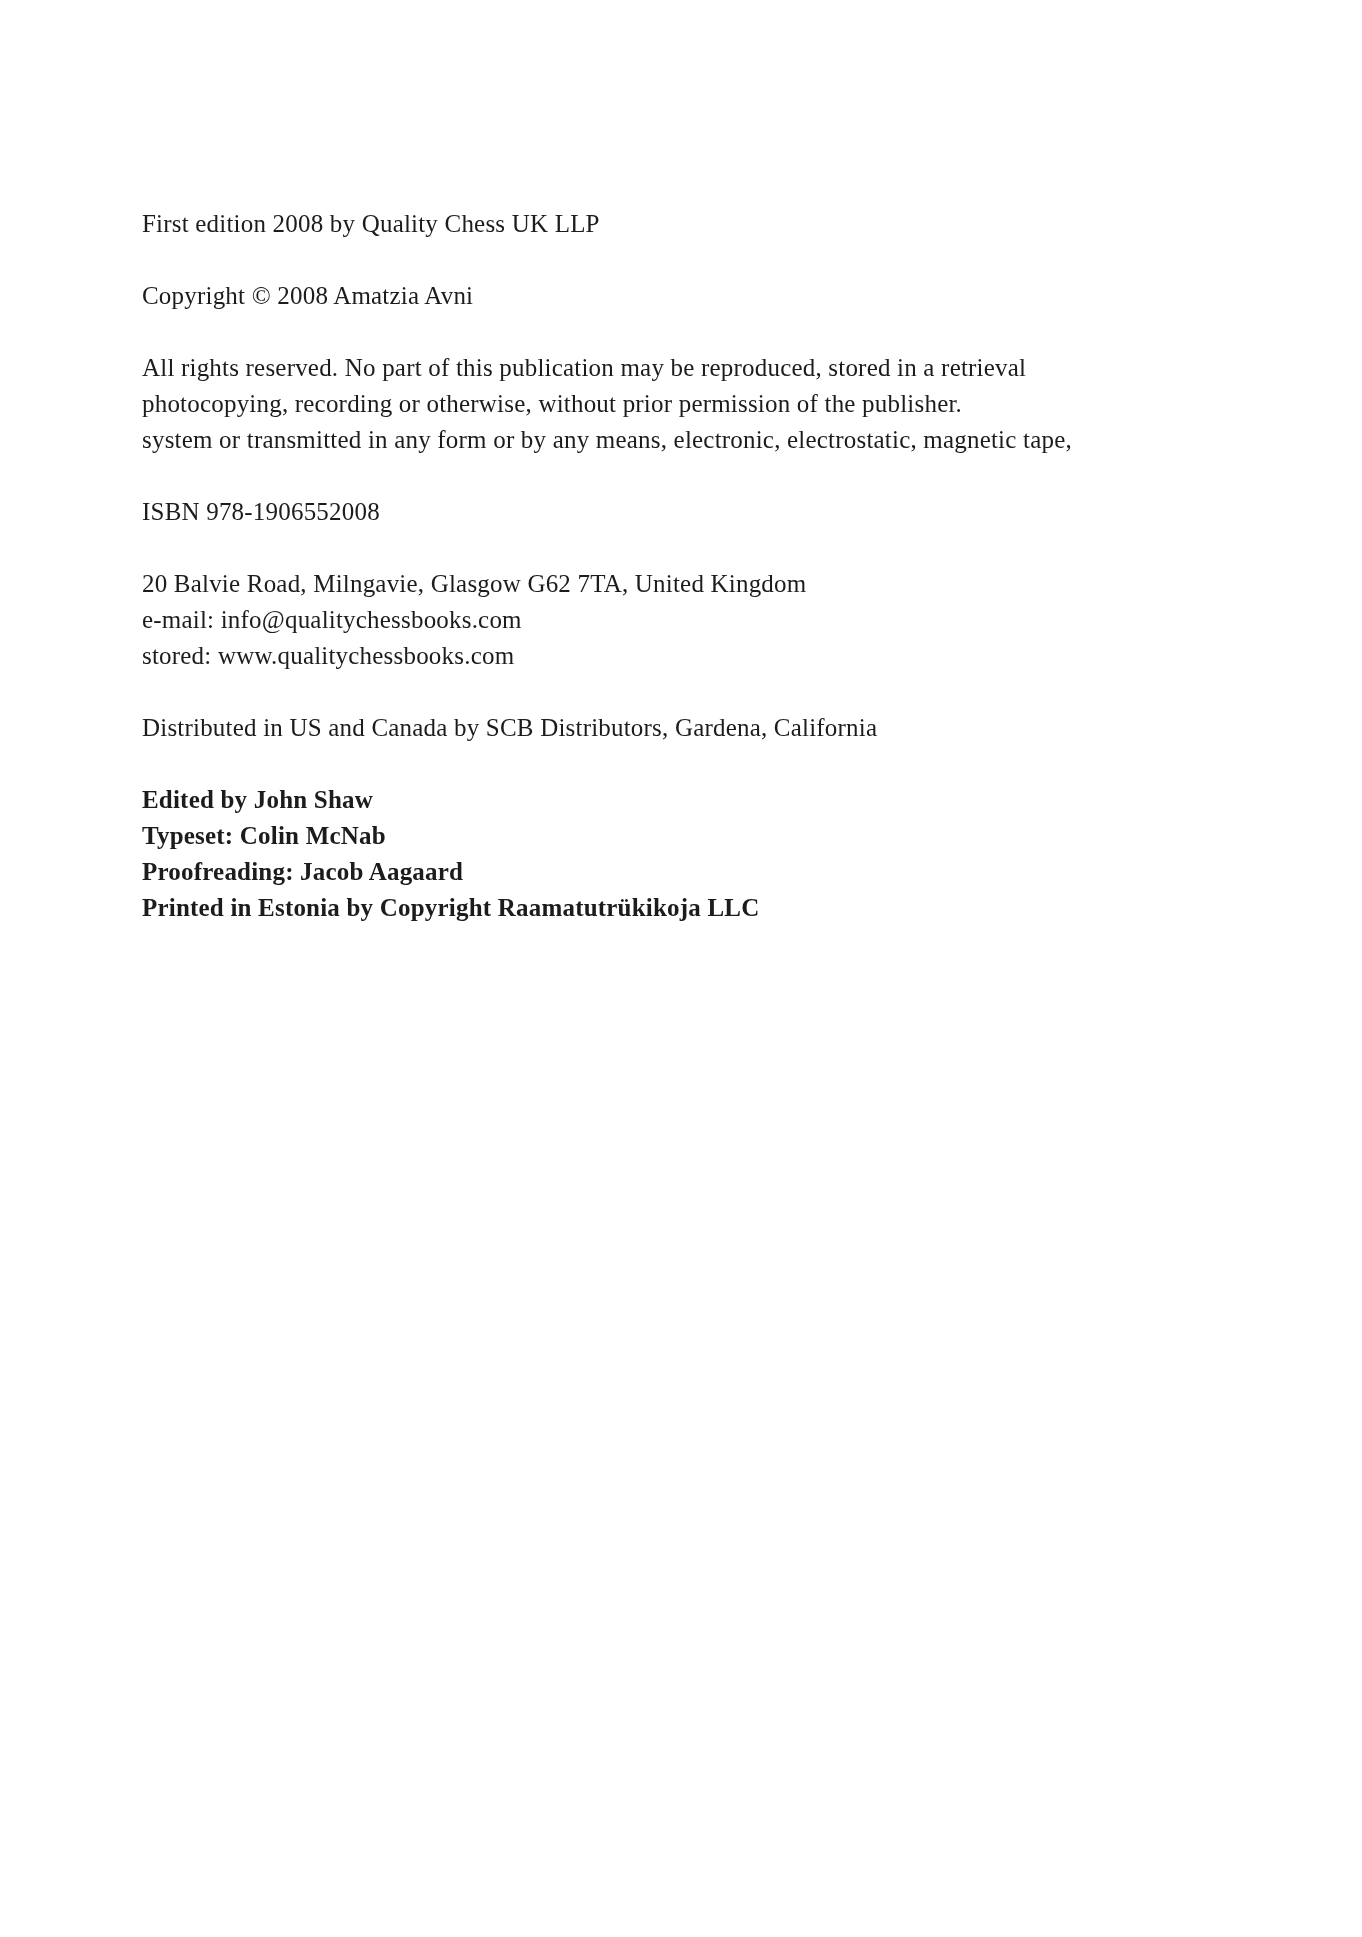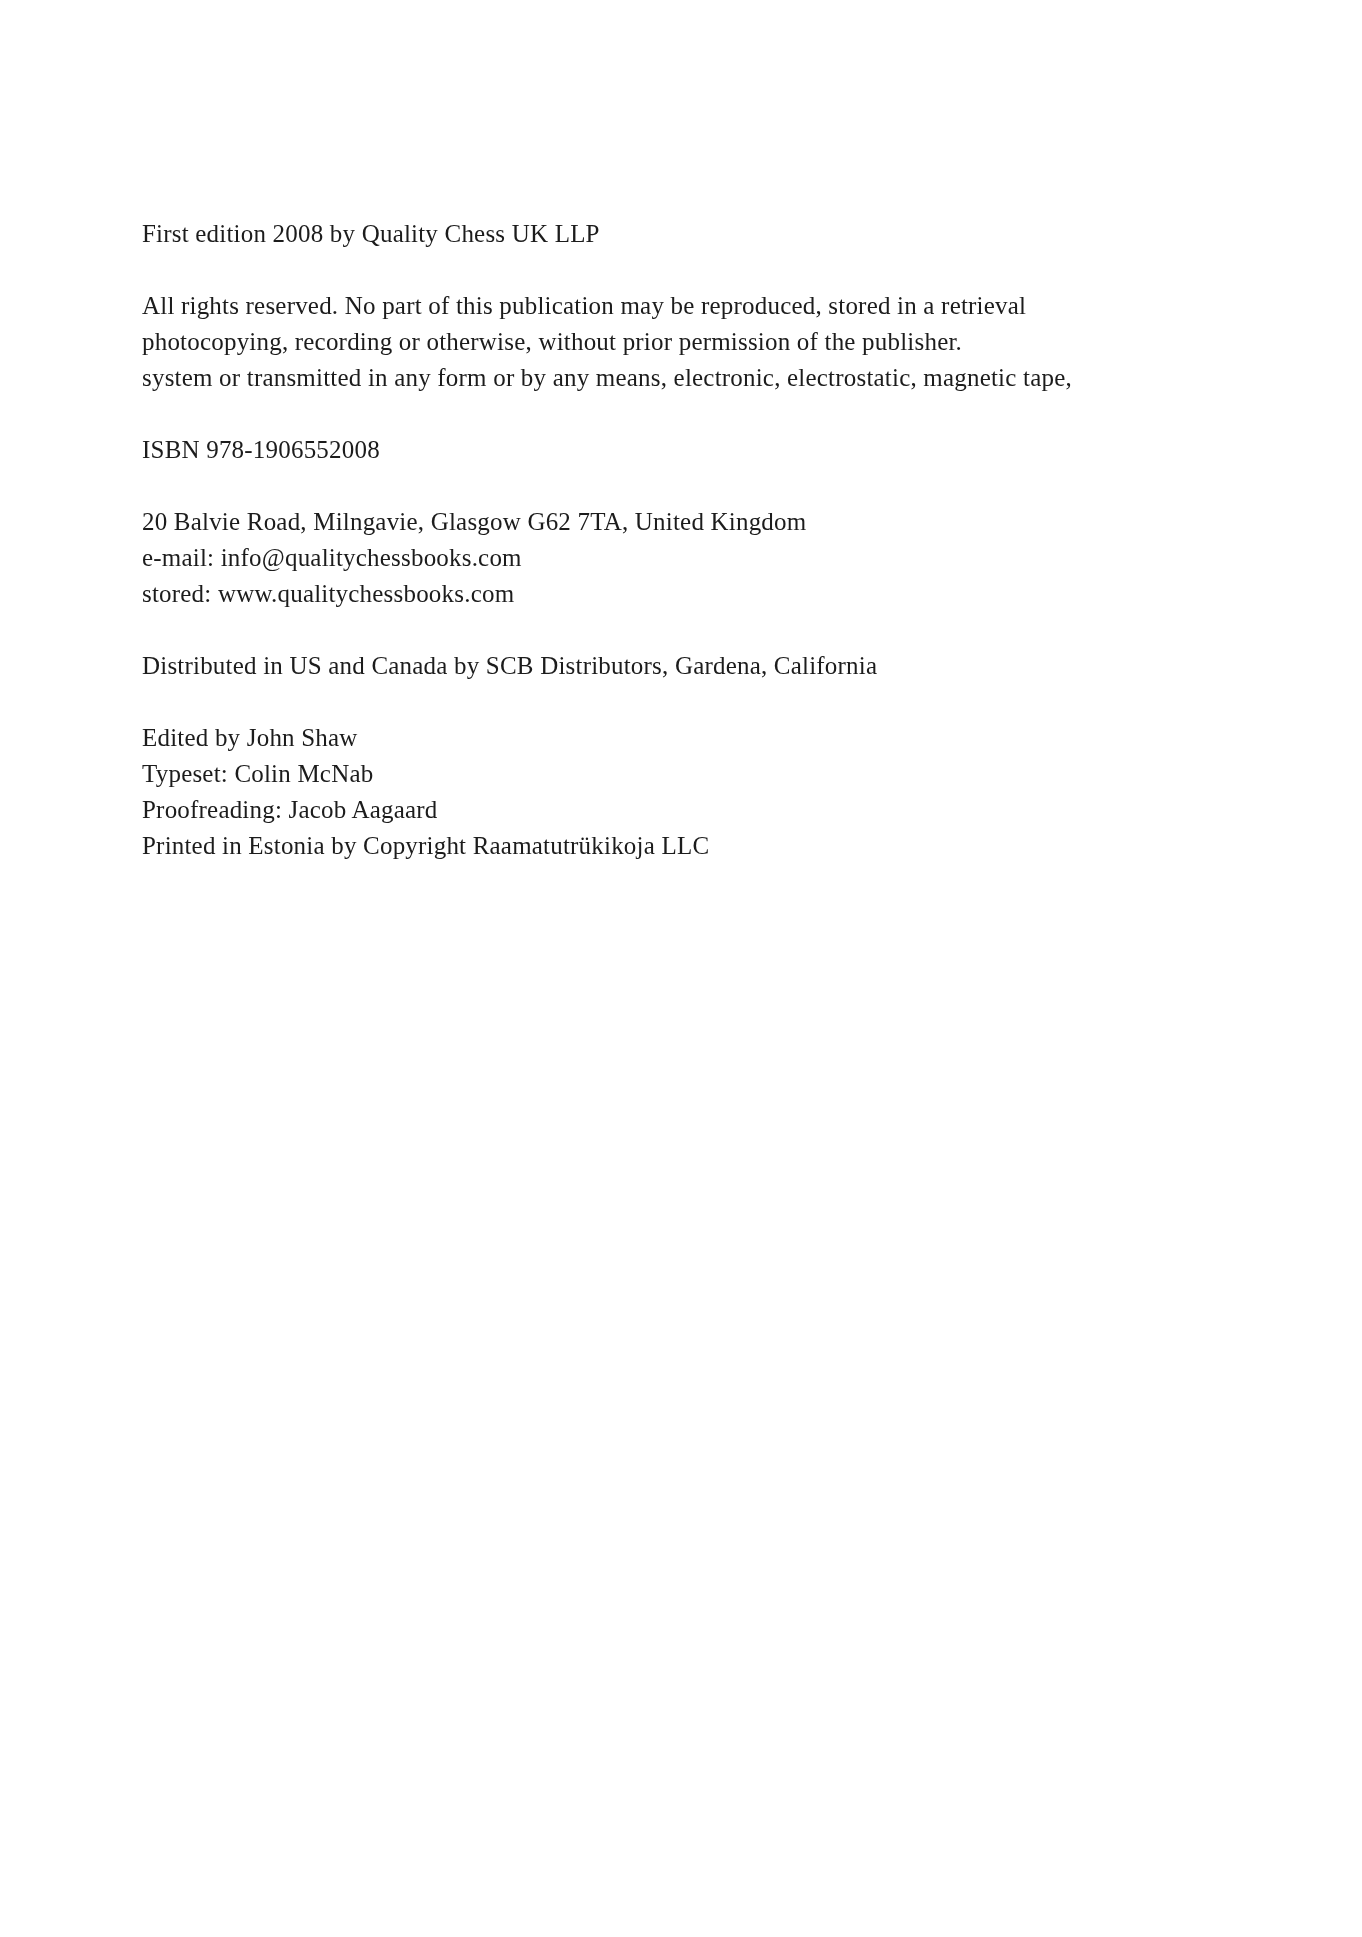--- a/index.html
+++ b/index.html
@@ -11,45 +11,49 @@
     position: relative;
     width: 1362px;
     height: 1937px;
     background: #ffffff;
     overflow: hidden;
     font-family: "Liberation Serif", "DejaVu Serif", serif;
   }
   .textblock {
     position: absolute;
     left: 142px;
-    top: 216px;
+    top: 206px;
     width: 1120px;
     color: #1c1c1c;
     font-size: 25px;
     line-height: 36px;
     letter-spacing: 0.2px;
   }
   .paragraph {
     margin: 0 0 36px 0;
     padding: 0;
   }
   .paragraph:last-child {
     margin-bottom: 0;
+    font-weight: bold;
   }
   .line {
     white-space: nowrap;
   }
 </style>
 </head>
 <body>
 
 <div class="page">
   <div class="textblock">
       <div class="paragraph">
         <div class="line">First edition 2008 by Quality Chess UK LLP</div>
+      </div>
+      <div class="paragraph">
+        <div class="line">Copyright © 2008 Amatzia Avni</div>
       </div>
       <div class="paragraph">
         <div class="line">All rights reserved. No part of this publication may be reproduced, stored in a retrieval</div>
         <div class="line">photocopying, recording or otherwise, without prior permission of the publisher.</div>
         <div class="line">system or transmitted in any form or by any means, electronic, electrostatic, magnetic tape,</div>
       </div>
       <div class="paragraph">
         <div class="line">ISBN 978-1906552008</div>
       </div>
       <div class="paragraph">

